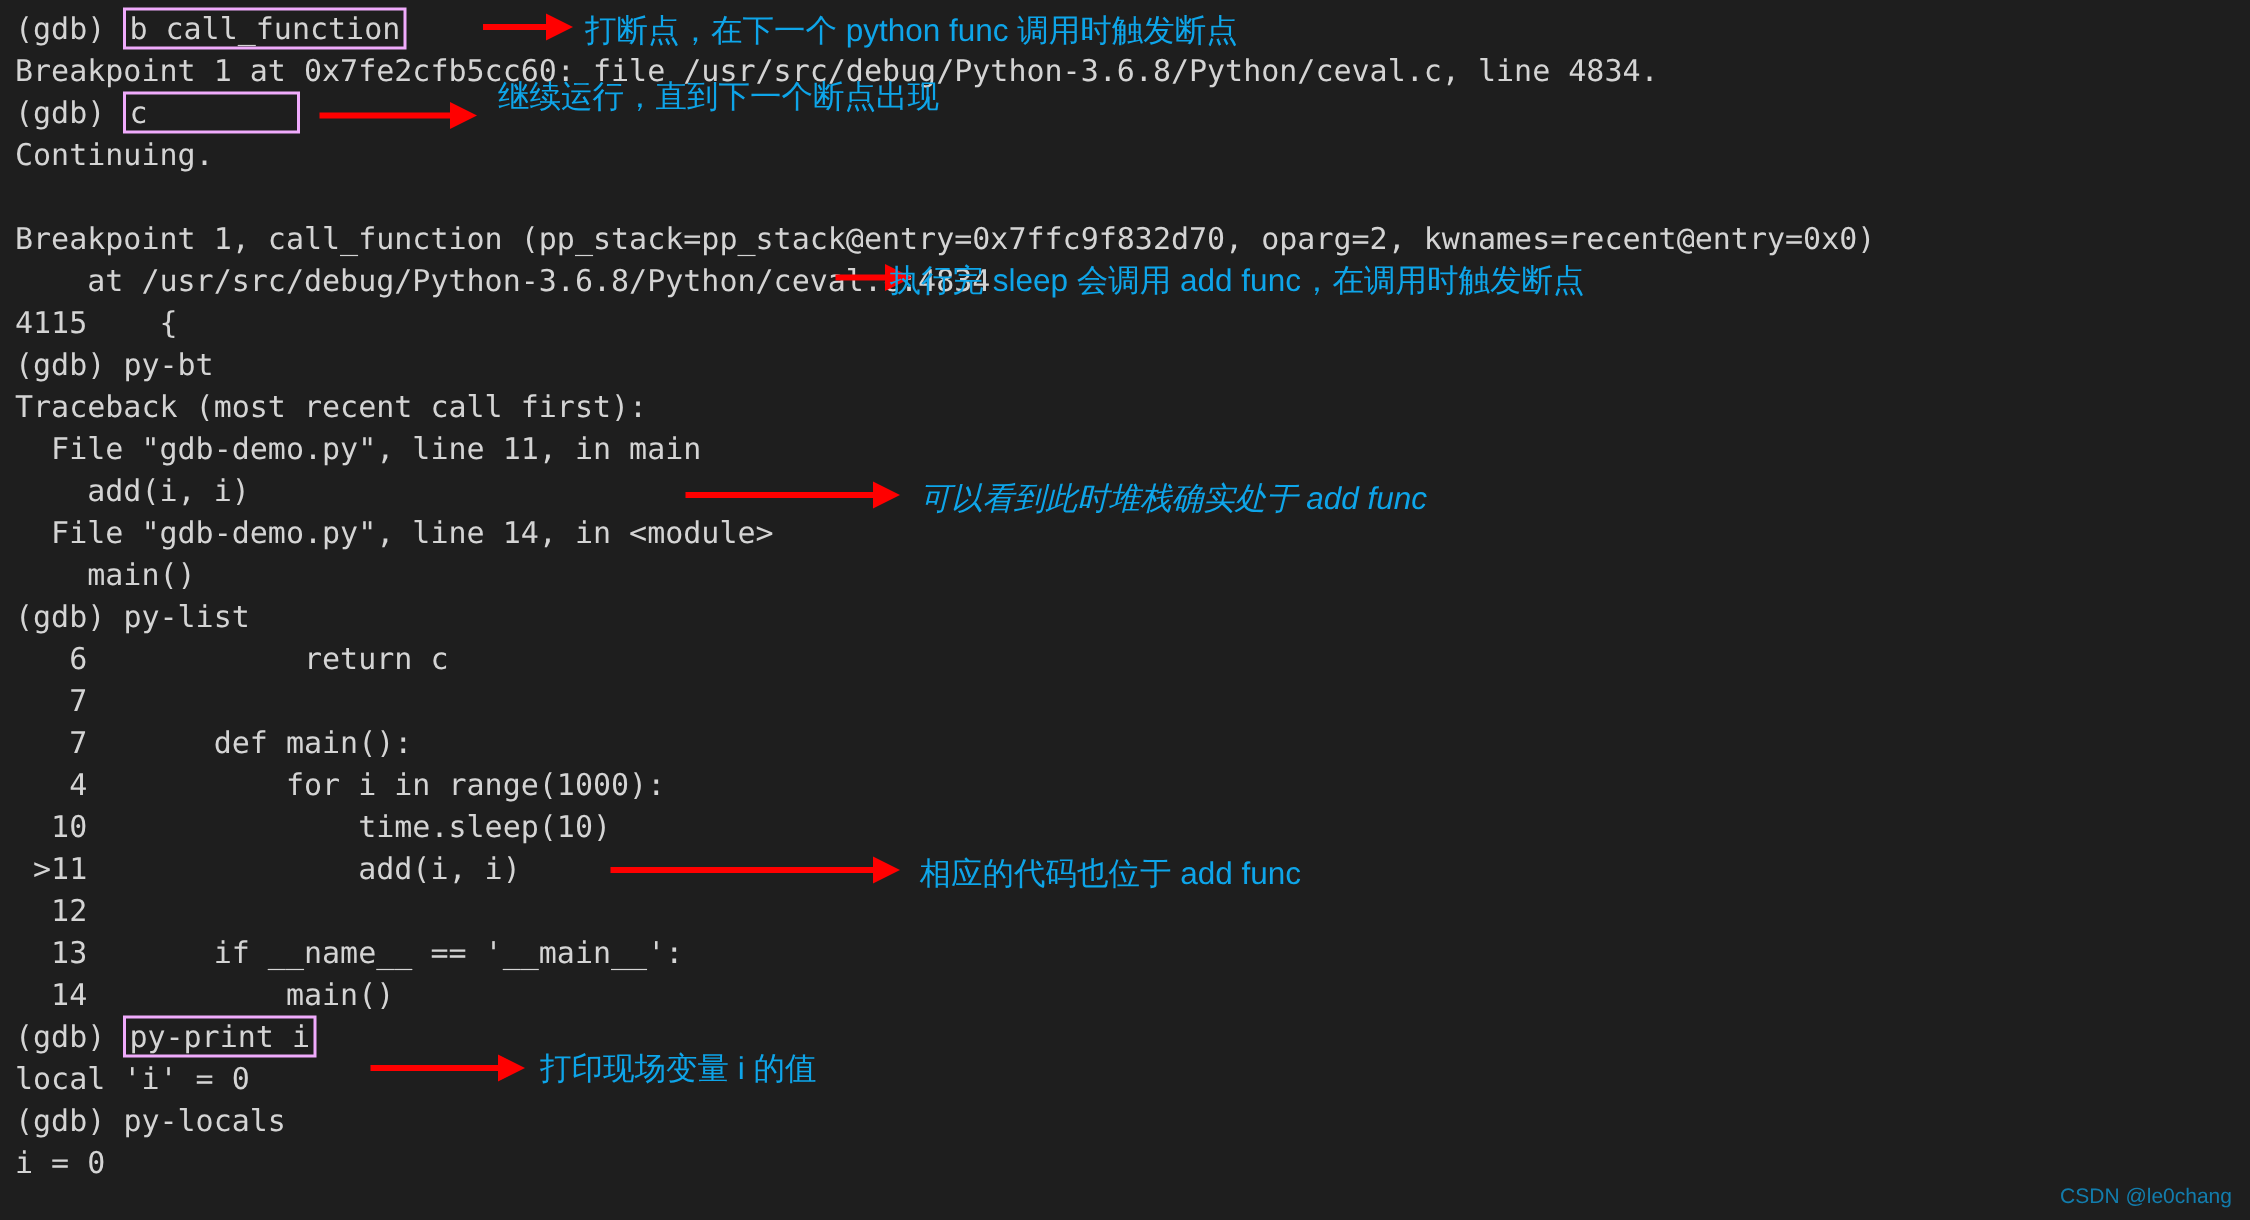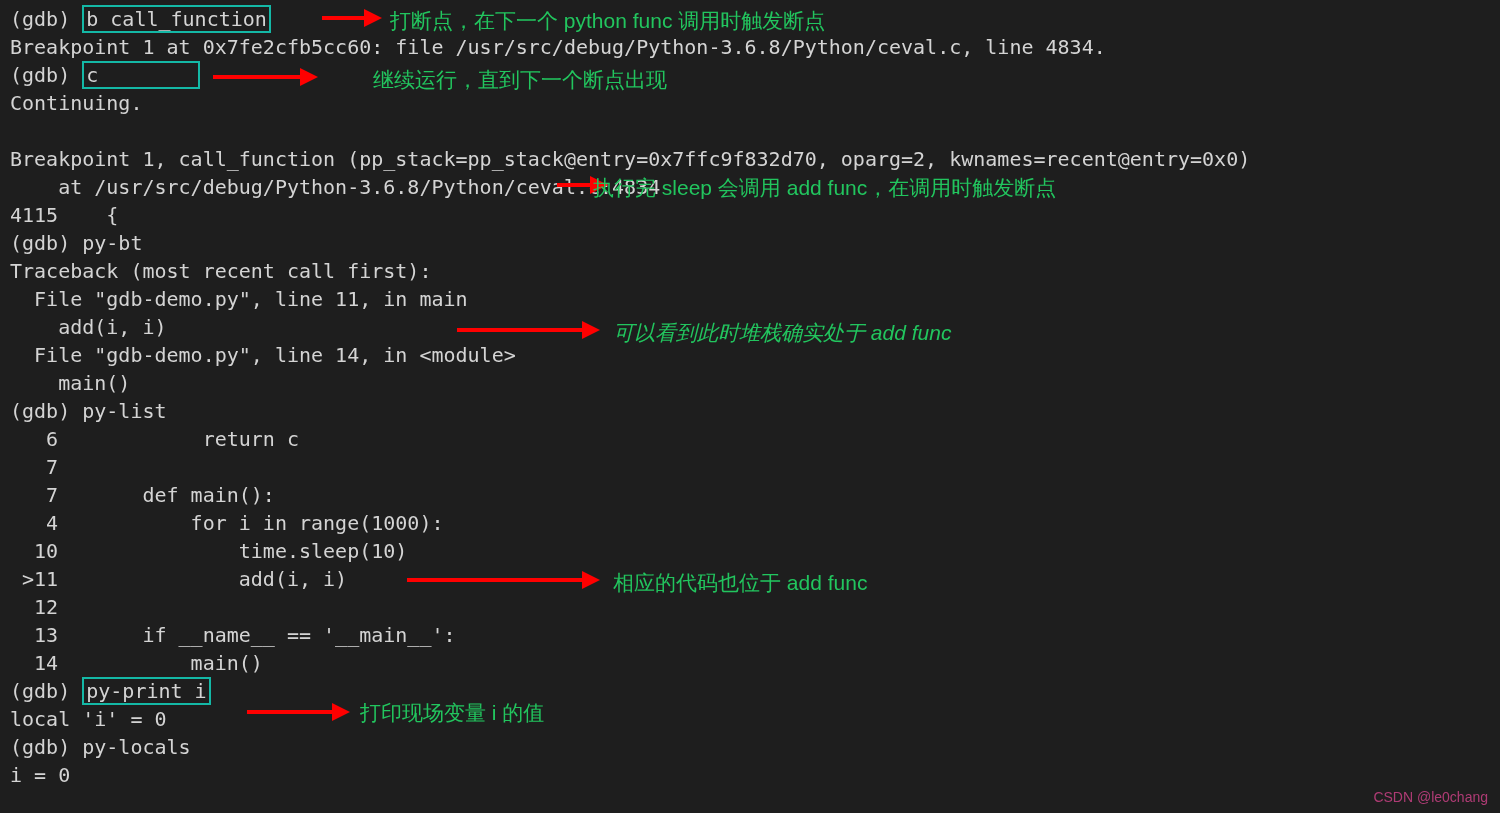--- a/index.html
+++ b/index.html
@@ -17,31 +17,31 @@
       line-height: 1.4;
       position: relative;
       overflow: hidden;
       padding: 5px 10px;
     }
     .terminal-line {
       white-space: pre;
       position: relative;
     }
     .red-box {
-      border: 2px solid #14b8a6;
+      border: 2px solid #f0abfc;
       padding: 0 2px;
       display: inline-block;
       line-height: 1.2;
     }
     .red-box-pad {
       padding-right: 100px;
     }
     .annotation {
       position: absolute;
-      color: #22c55e;
+      color: #0ea5e9;
       font-family: "Microsoft YaHei", "PingFang SC", sans-serif;
       font-size: 21px;
       font-weight: 500;
       white-space: nowrap;
       z-index: 10;
     }
     .arrow {
       position: absolute;
       z-index: 9;
     }
@@ -55,21 +55,21 @@
       width: 0;
       height: 0;
       border-top: 9px solid transparent;
       border-bottom: 9px solid transparent;
       border-left: 18px solid #ff0000;
     }
     .watermark {
       position: absolute;
       bottom: 5px;
       right: 12px;
-      color: #ec4899;
+      color: #0ea5e9;
       font-family: Arial, sans-serif;
       font-size: 14px;
       opacity: 0.7;
     }
   </style>
 </head>
 <body>
 
 <div class="terminal-line"><span>(gdb) </span><span class="red-box"><span>b call_function</span></span></div>
 
@@ -118,21 +118,21 @@
 <div class="terminal-line"><span>(gdb) </span><span>py-locals</span></div>
 
 <div class="terminal-line">i = 0</div>
 
 <div class="annotation" style="top: 6px; left: 390px;">打断点，在下一个 python func 调用时触发断点</div>
 <div class="arrow" style="top: 16px; left: 322px;">
   <div class="arrow-line" style="width: 45px; top: 0; left: 0;"></div>
   <div class="arrow-head" style="top: -7px; left: 42px;"></div>
 </div>
 
-<div class="annotation" style="top: 65px; left: 332px; margin-left: 41px;">继续运行，直到下一个断点出现</div>
+<div class="annotation" style="top: 50px; left: 332px;">继续运行，直到下一个断点出现</div>
 <div class="arrow" style="top: 75px; left: 213px;">
   <div class="arrow-line" style="width: 90px; top: 0; left: 0;"></div>
   <div class="arrow-head" style="top: -7px; left: 87px;"></div>
 </div>
 
 <div class="annotation" style="top: 173px; left: 593px;">执行完 sleep 会调用 add func，在调用时触发断点</div>
 <div class="arrow" style="top: 183px; left: 557px;">
   <div class="arrow-line" style="width: 36px; top: 0; left: 0;"></div>
   <div class="arrow-head" style="top: -7px; left: 33px;"></div>
 </div>

